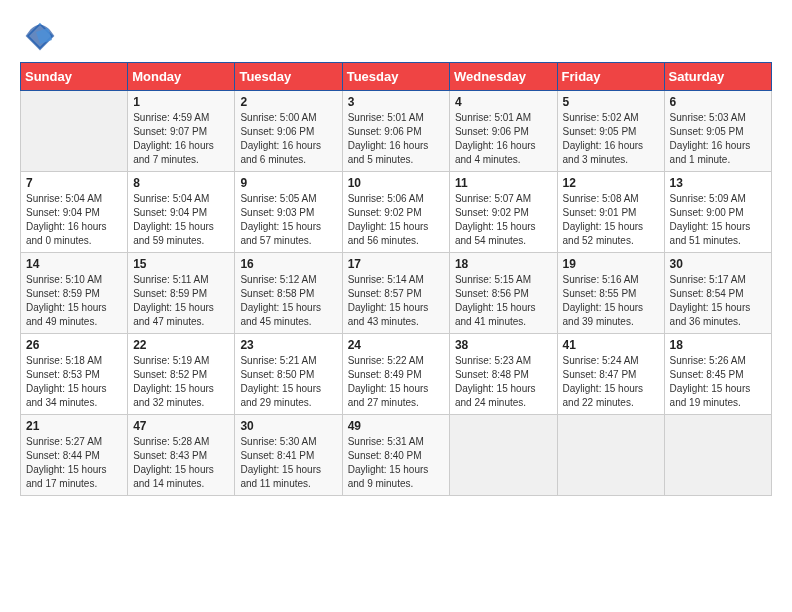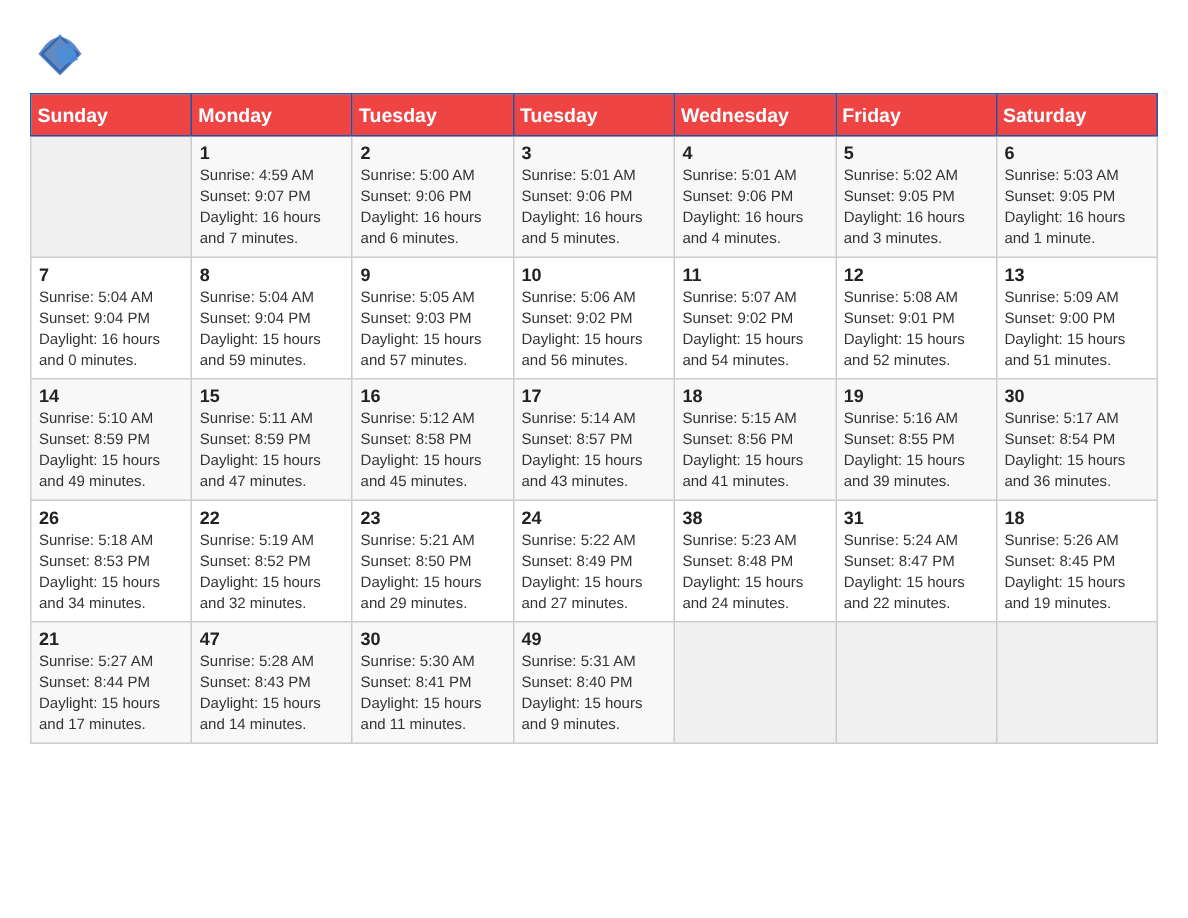--- a/index.html
+++ b/index.html
@@ -224,21 +224,21 @@
         </td>
         <td>
           <div class="day-number">24</div>
           <div class="day-info">Sunrise: 5:22 AM<br>Sunset: 8:49 PM<br>Daylight: 15 hours and 27 minutes.</div>
         </td>
         <td>
           <div class="day-number">38</div>
           <div class="day-info">Sunrise: 5:23 AM<br>Sunset: 8:48 PM<br>Daylight: 15 hours and 24 minutes.</div>
         </td>
         <td>
-          <div class="day-number">31</div>
+          <div class="day-number">41</div>
           <div class="day-info">Sunrise: 5:24 AM<br>Sunset: 8:47 PM<br>Daylight: 15 hours and 22 minutes.</div>
         </td>
         <td>
           <div class="day-number">18</div>
           <div class="day-info">Sunrise: 5:26 AM<br>Sunset: 8:45 PM<br>Daylight: 15 hours and 19 minutes.</div>
         </td>
       </tr>
       <tr>
         <td>
           <div class="day-number">21</div>

